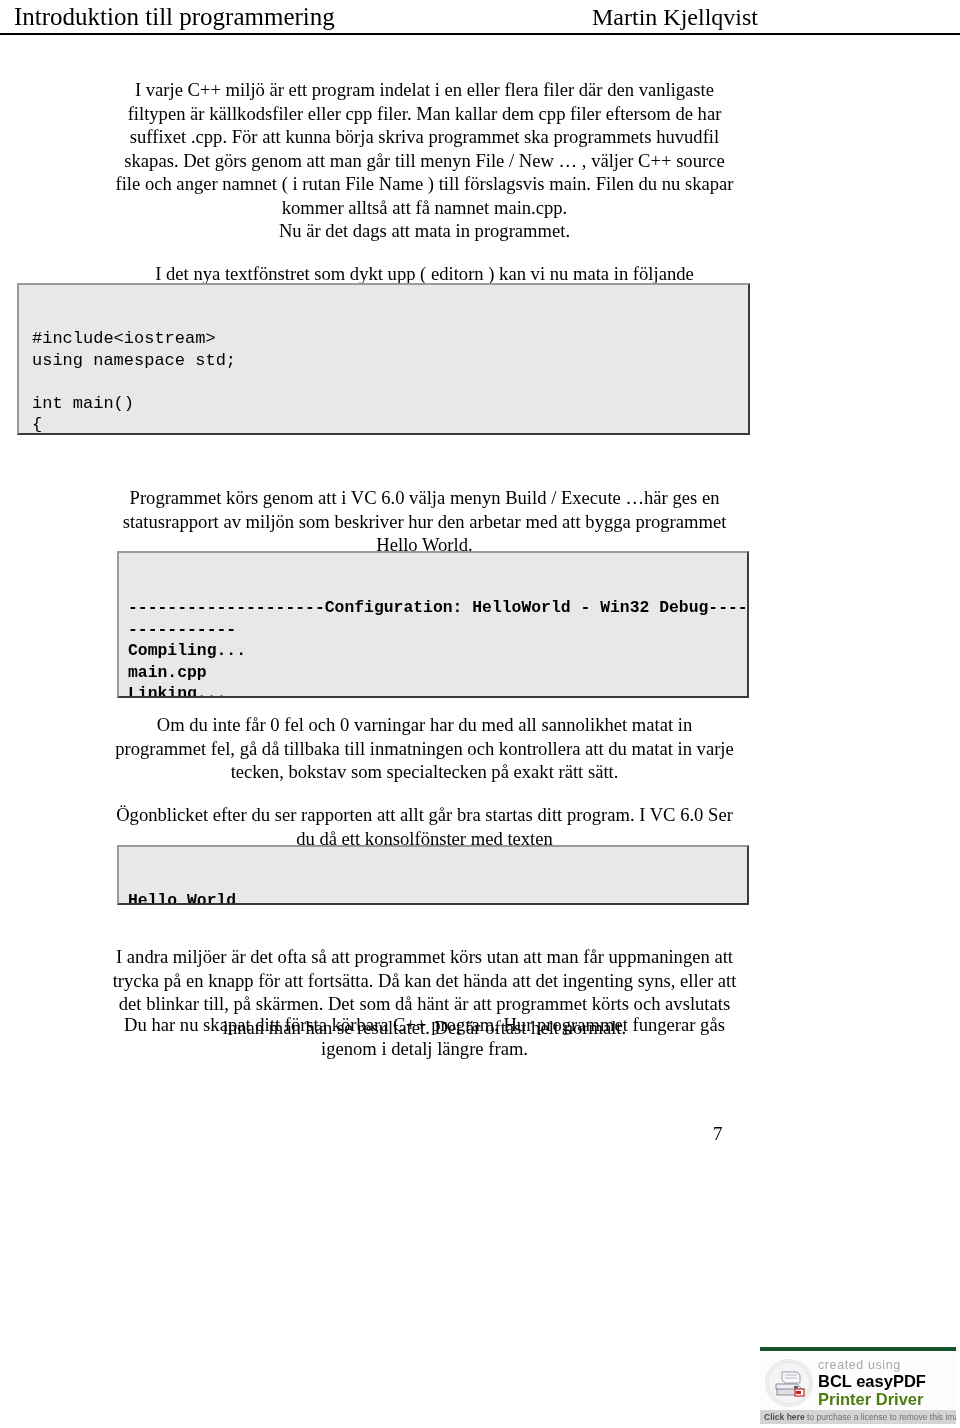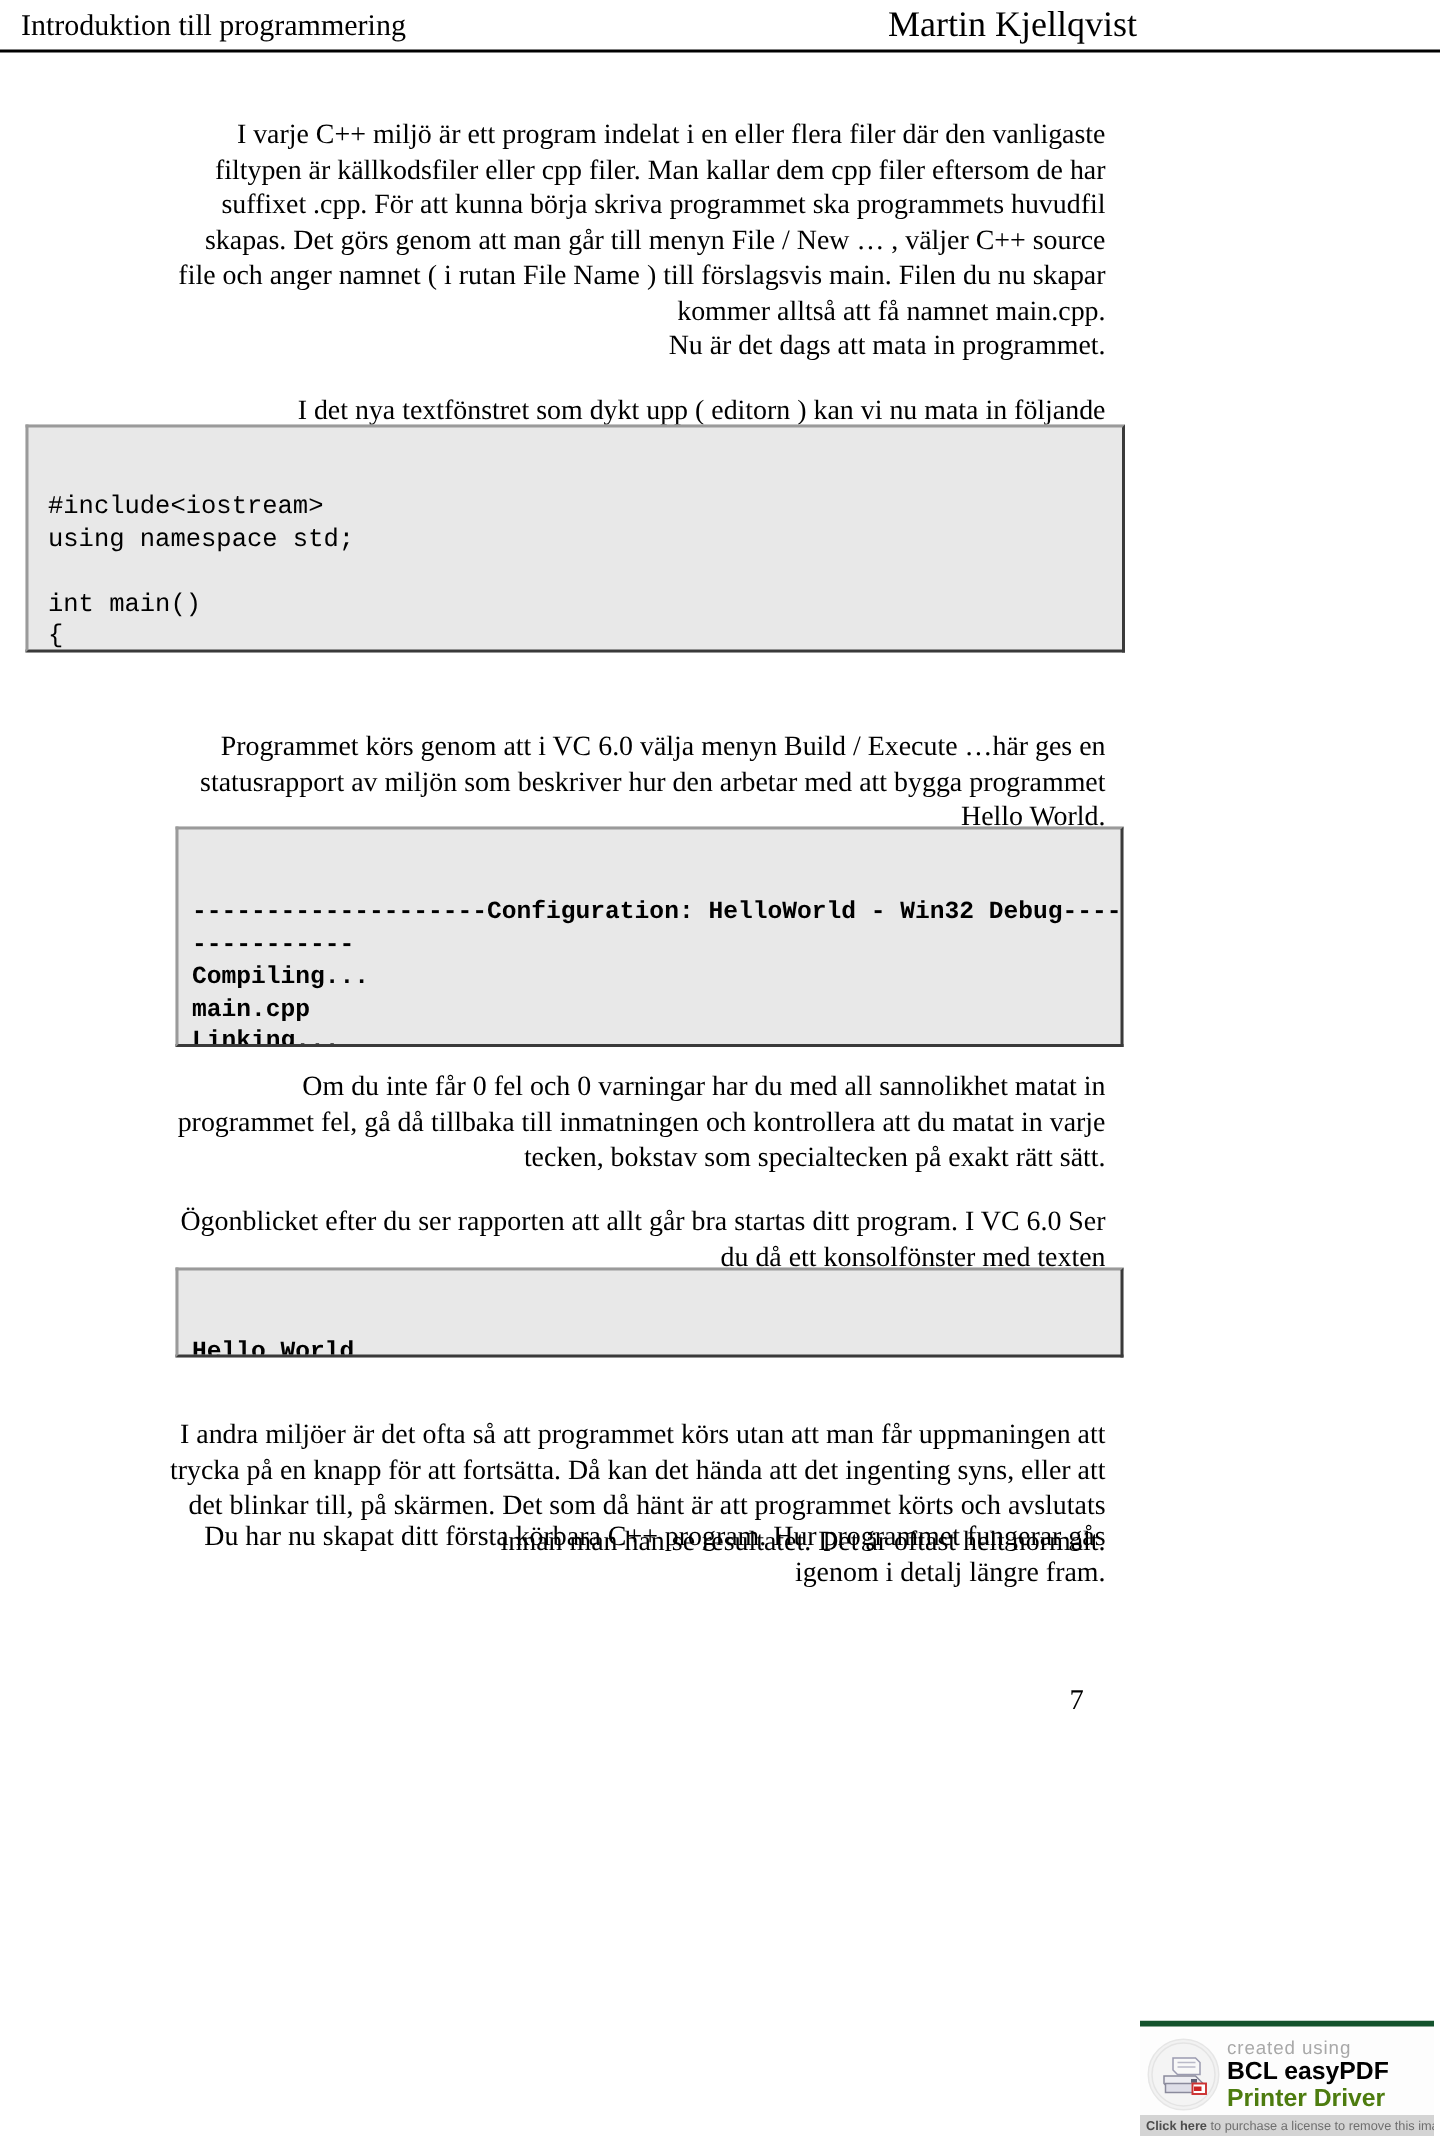--- a/index.html
+++ b/index.html
@@ -21,21 +21,21 @@
     position: absolute;
     top: 0;
     left: 0;
     width: 960px;
     height: 36px;
   }
   .header-left {
     position: absolute;
     left: 14px;
     top: 4px;
-    font-size: 20px;
+    font-size: 25px;
     line-height: 26px;
     white-space: nowrap;
   }
   .header-right {
     position: absolute;
     left: 592px;
     top: 4px;
     font-size: 24px;
     line-height: 26px;
     white-space: nowrap;
@@ -55,21 +55,21 @@
     left: 0;
     top: 36px;
     width: 960px;
   }
   .para {
     position: absolute;
     left: 112px;
     width: 625px;
     font-size: 18.6px;
     line-height: 23.6px;
-    text-align: right;
+    text-align: center;
   }
 
   
   .codebox {
     position: absolute;
     background: #e8e8e8;
     border-top: 2px solid #9a9a9a;
     border-left: 2px solid #9a9a9a;
     border-right: 2px solid #3a3a3a;
     border-bottom: 2px solid #3a3a3a;

